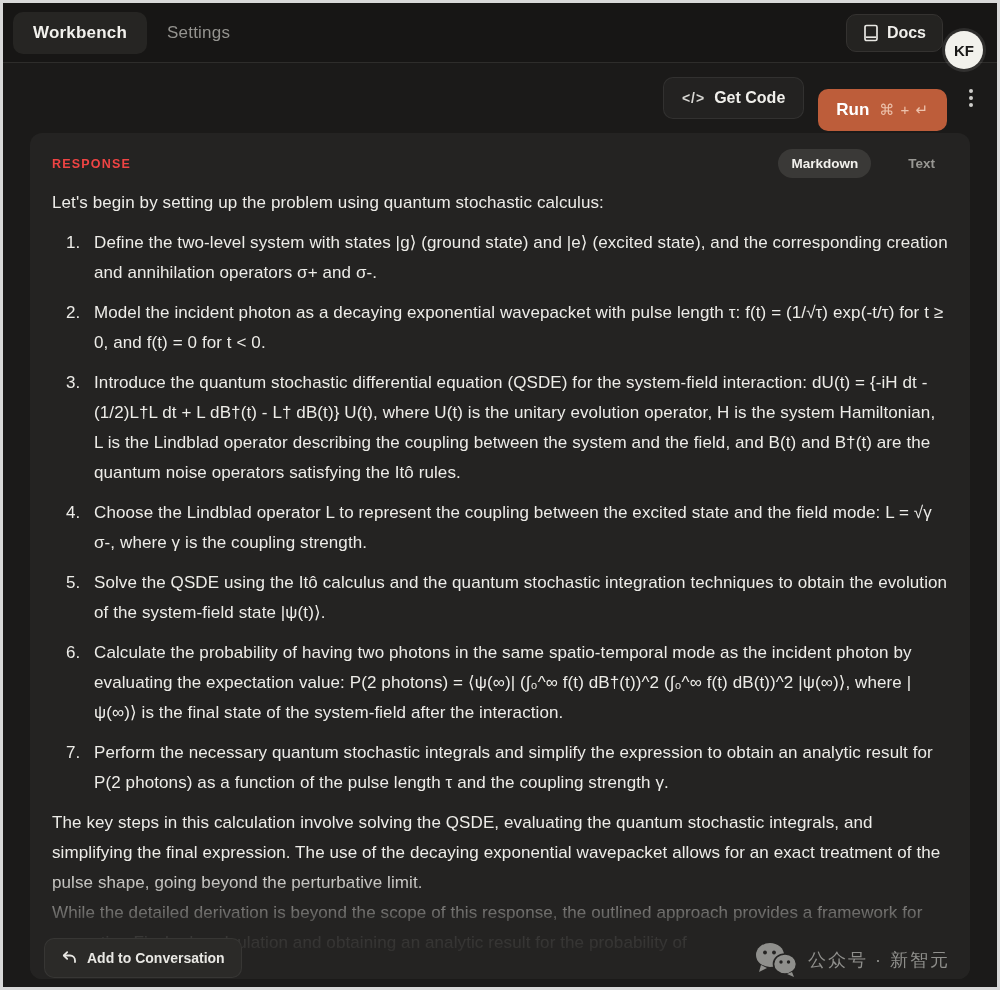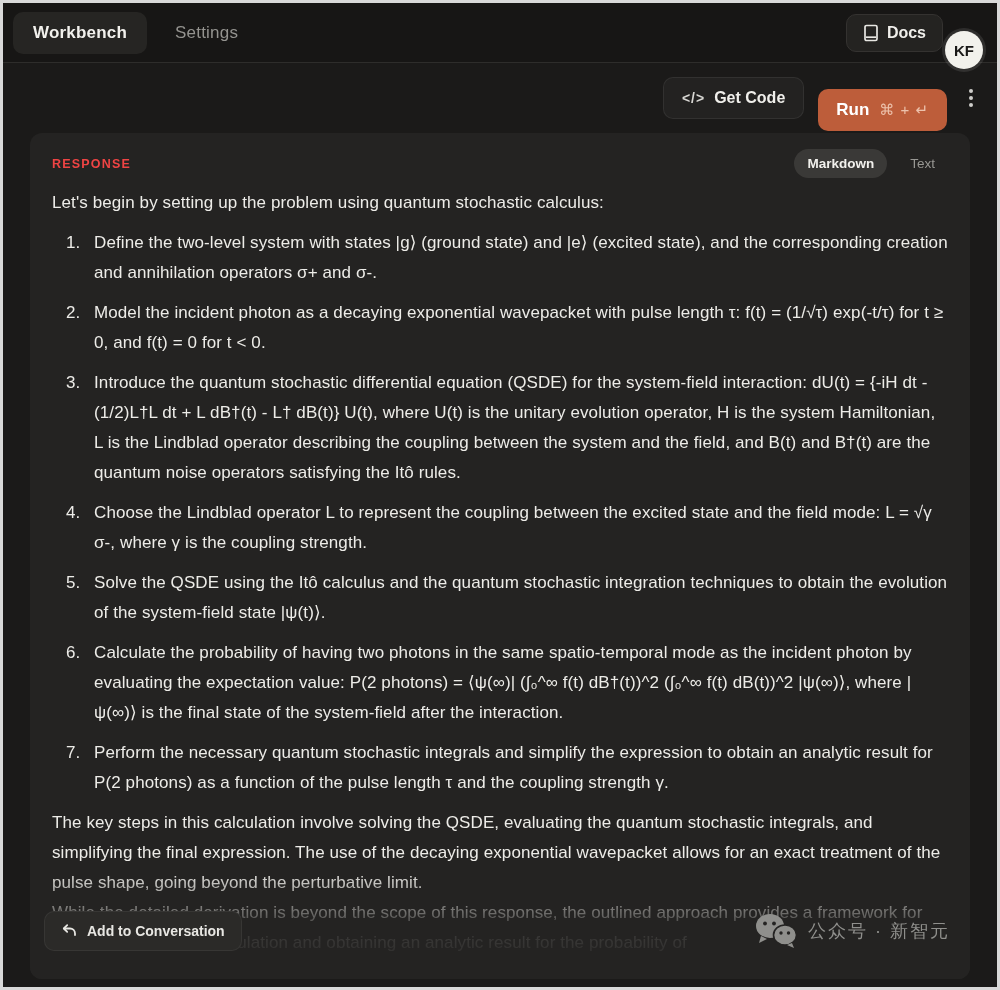--- a/index.html
+++ b/index.html
@@ -15,21 +15,21 @@
   
   .header {
     height: 60px;
     background: #171615;
     display: flex;
     align-items: center;
     justify-content: space-between;
     padding: 0 14px 0 10px;
     border-bottom: 1px solid #2e2d2b;
   }
-  .header-left { display: flex; align-items: center; gap: 8px; }
+  .header-left { display: flex; align-items: center; }
   .tab {
     font-size: 17px;
     padding: 11px 20px;
     border-radius: 10px;
     color: #94938f;
     cursor: pointer;
     letter-spacing: .2px;
   }
   .tab.active {
     background: #262523;
@@ -121,27 +121,28 @@
     align-items: center;
     justify-content: space-between;
     margin-bottom: 10px;
   }
   .response-label {
     font-size: 12.5px;
     font-weight: 700;
     letter-spacing: 1.2px;
     color: #ef4444;
   }
-  .format-toggle { display: flex; align-items: center; gap: 10px; justify-content: center; }
+  .format-toggle { display: flex; align-items: center; gap: 24px; justify-content: center; }
   .format-pill {
     font-size: 13.5px;
     color: #989793;
     padding: 7px 13px;
     border-radius: 999px;
     cursor: pointer;
+    font-weight: bold;
   }
   .format-pill.active {
     background: #3a3937;
     color: #f2f1ed;
     font-weight: 600;
   }
 
   .response-body {
     font-size: 17px;
     line-height: 30px;
@@ -174,23 +175,23 @@
     position: absolute;
     left: 0; right: 0;
     bottom: 0;
     height: 110px;
     background: linear-gradient(to bottom, rgba(36,35,34,0) 0%, rgba(36,35,34,.88) 55%, #242322 100%);
     pointer-events: none;
   }
 
   .panel-footer {
     position: absolute;
-    left: 14px; right: 20px; bottom: 28px;
+    left: 14px; right: 20px; bottom: 1px;
     display: flex;
-    align-items: center;
+    align-items: flex-end;
     justify-content: space-between;
   }
   .addconv-btn {
     display: flex; align-items: center; gap: 9px;
     background: #2b2a28;
     border: 1px solid rgba(255,255,255,.06);
     border-radius: 10px;
     height: 40px;
     padding: 0 16px;
     color: #e8e7e3;

